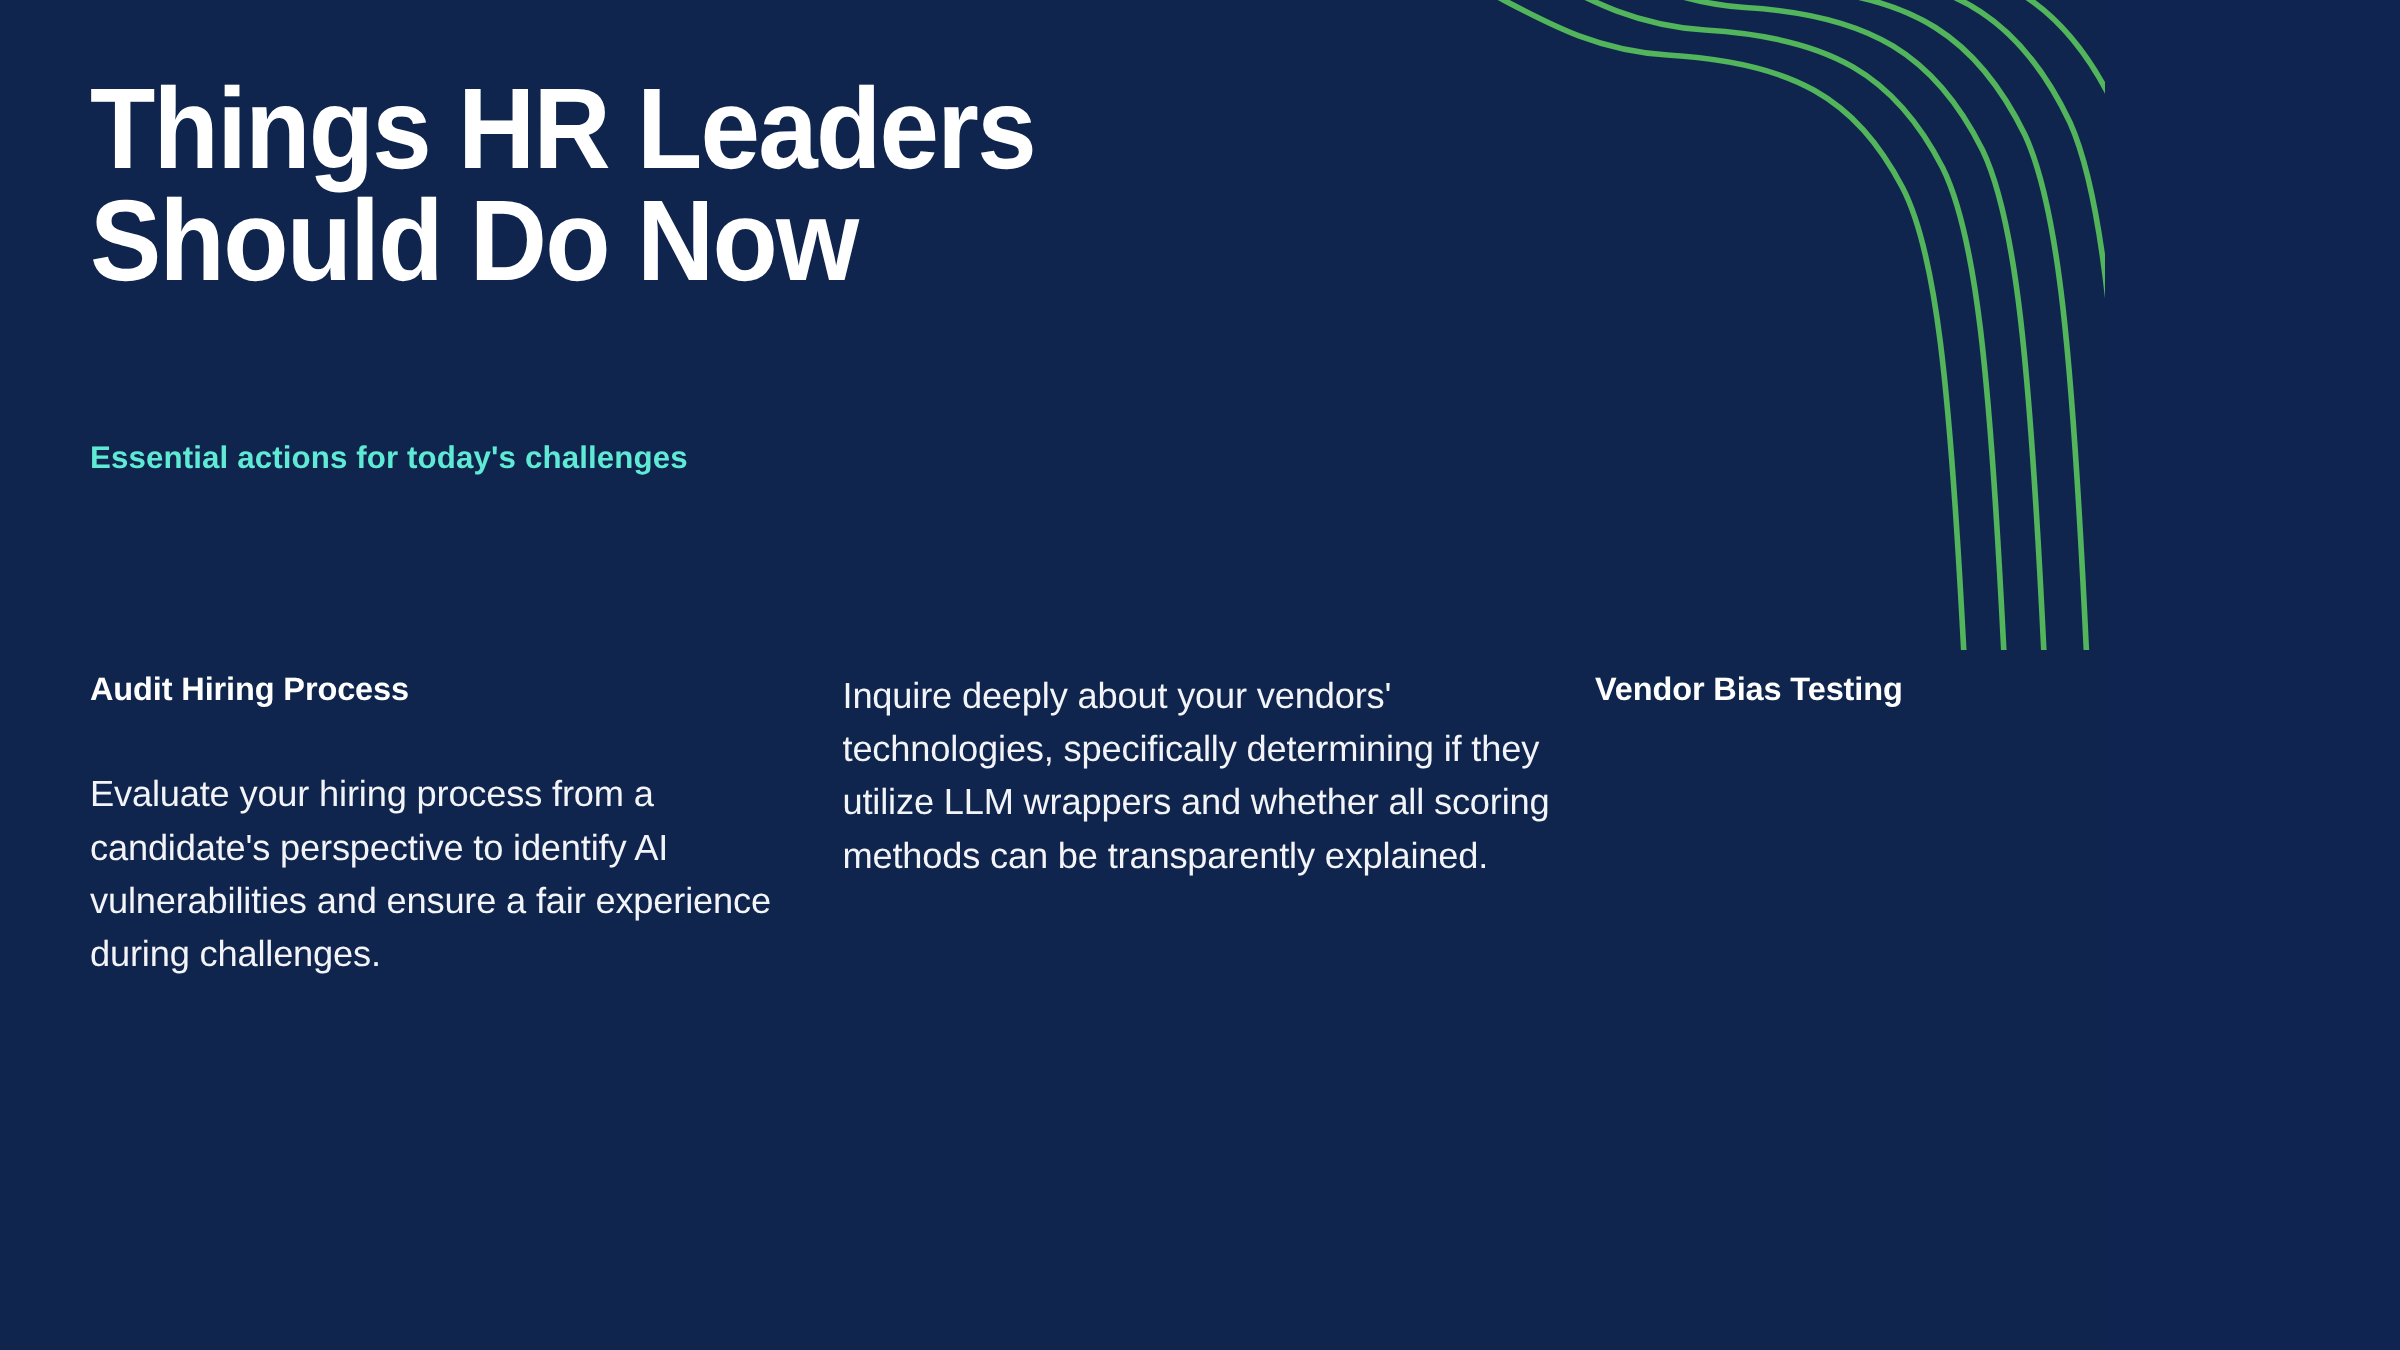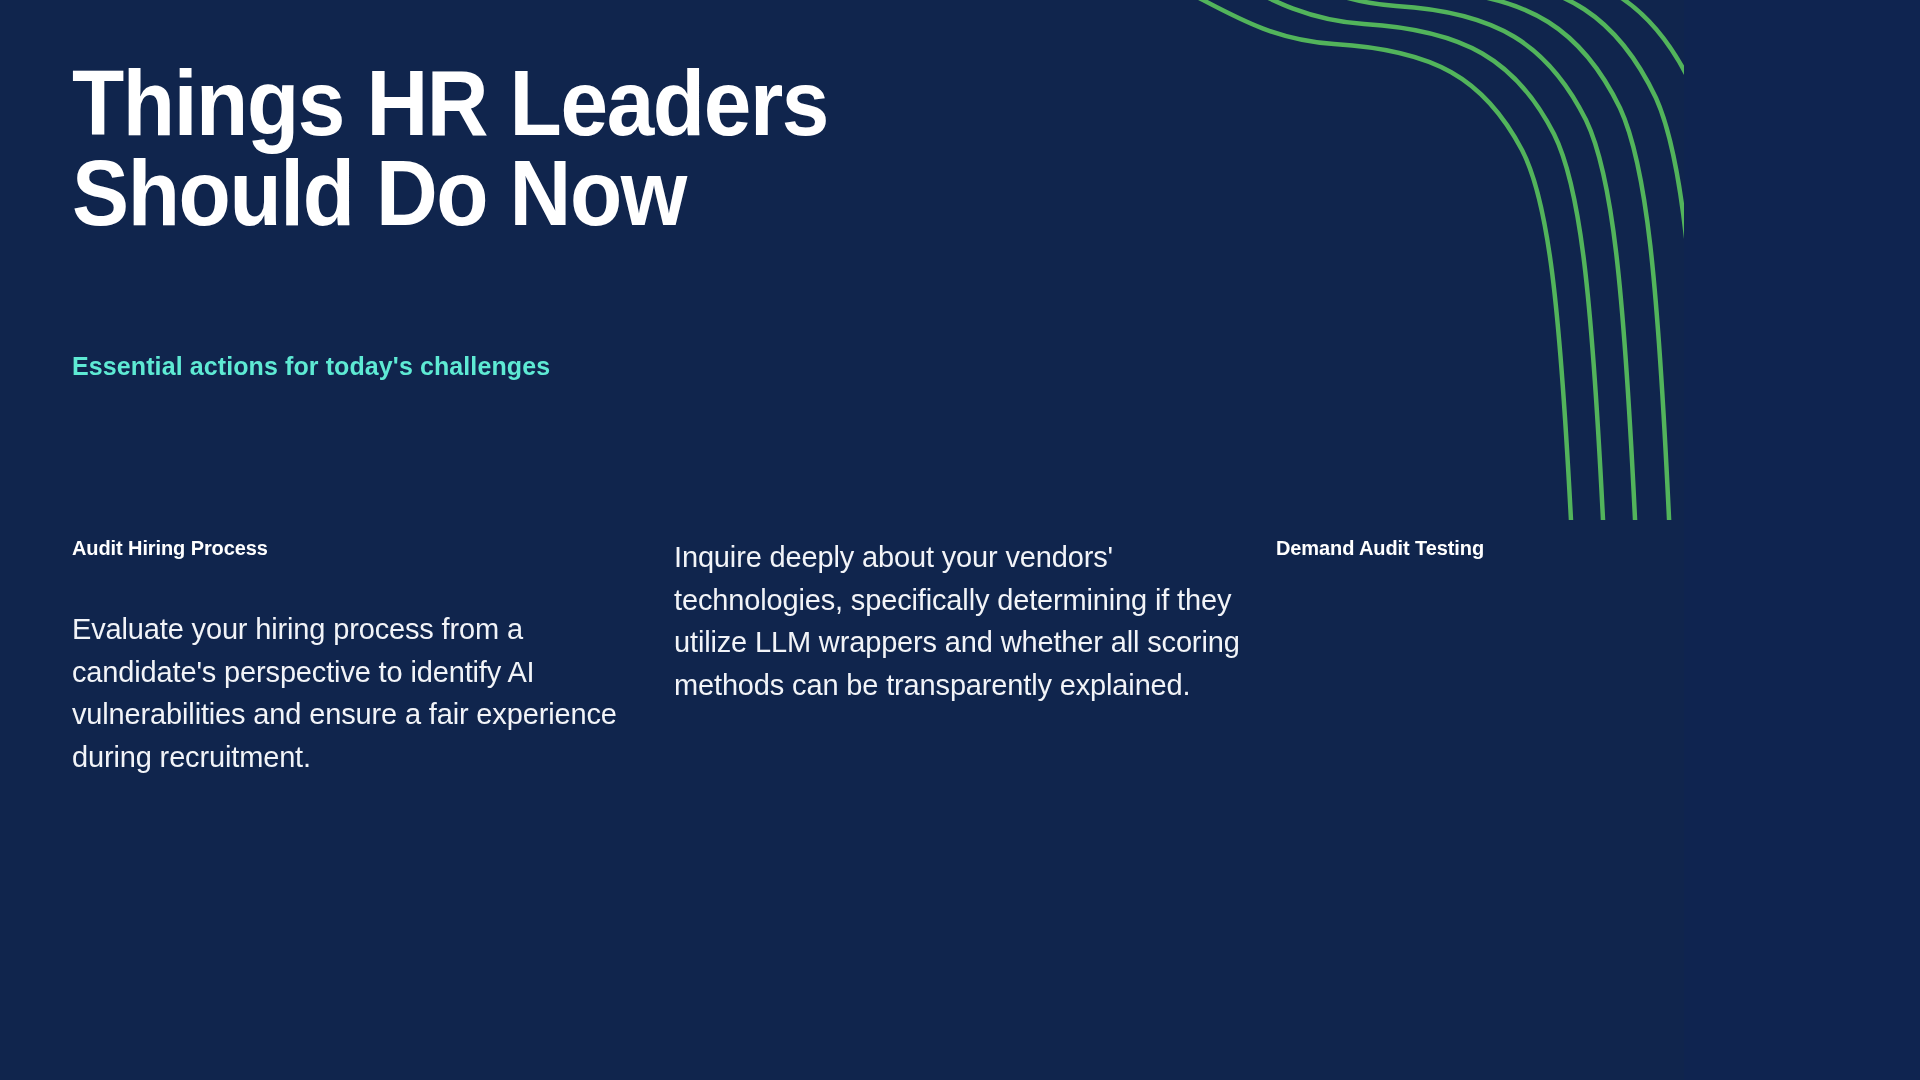--- a/index.html
+++ b/index.html
@@ -72,21 +72,21 @@
     display: flex;
     gap: 22px;
   }
   .column {
     width: 580px;
     flex: 0 0 580px;
   }
   .column-heading {
     margin: 0 0 48px 0;
     color: #ffffff;
-    font-size: 20px;
+    font-size: 26px;
     font-weight: 700;
     line-height: 1.2;
     letter-spacing: -0.1px;
   }
   .column-body {
     margin: 0;
     color: #f2f4f8;
     font-size: 29px;
     font-weight: 300;
     line-height: 1.47;
@@ -115,25 +115,25 @@
     <h1 id="page-title">Things HR Leaders
 Should Do Now</h1>
   </div>
 
   <p id="page-subtitle">Essential actions for today's challenges</p>
 
   <div id="columns">
 
     <div class="column">
       <h2 class="column-heading">Audit Hiring Process</h2>
-      <p class="column-body">Evaluate your hiring process from a candidate's perspective to identify AI vulnerabilities and ensure a fair experience during recruitment.</p>
+      <p class="column-body">Evaluate your hiring process from a candidate's perspective to identify AI vulnerabilities and ensure a fair experience during challenges.</p>
     </div>
 
     <div class="column">
       <p class="column-body">Inquire deeply about your vendors' technologies, specifically determining if they utilize LLM wrappers and whether all scoring methods can be transparently explained.</p>
     </div>
 
     <div class="column">
-      <h2 class="column-heading">Demand Audit Testing</h2>
+      <h2 class="column-heading">Vendor Bias Testing</h2>
     </div>
 
   </div>
 </div>
 
 </body></html>

